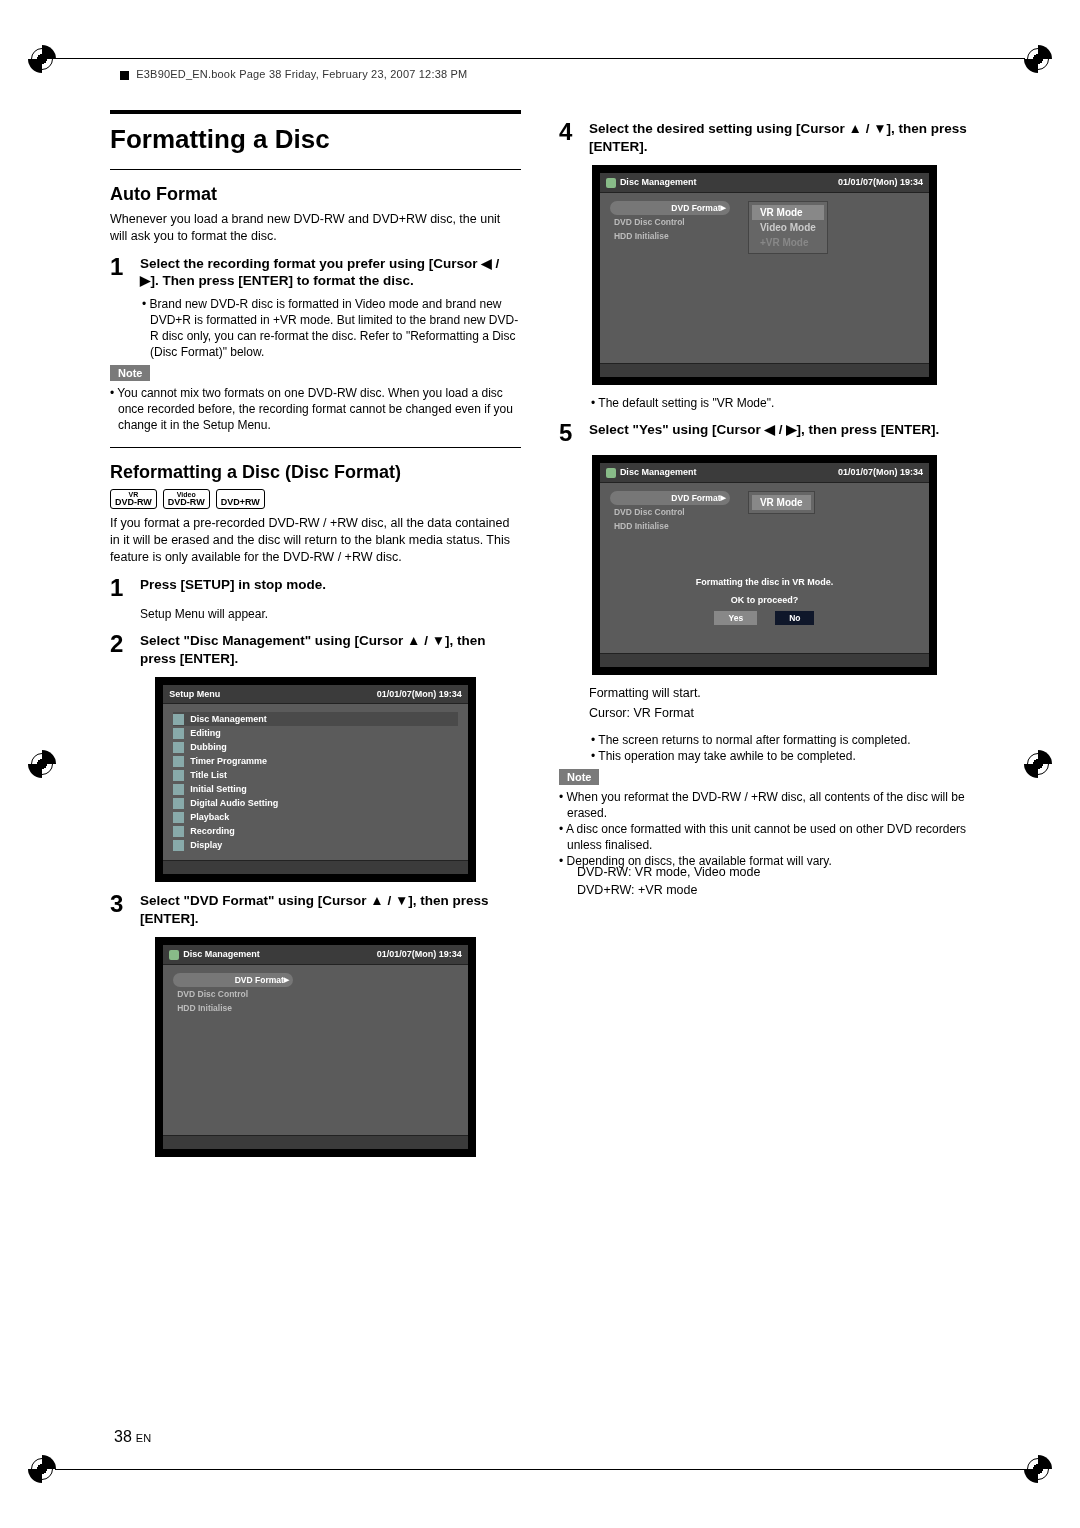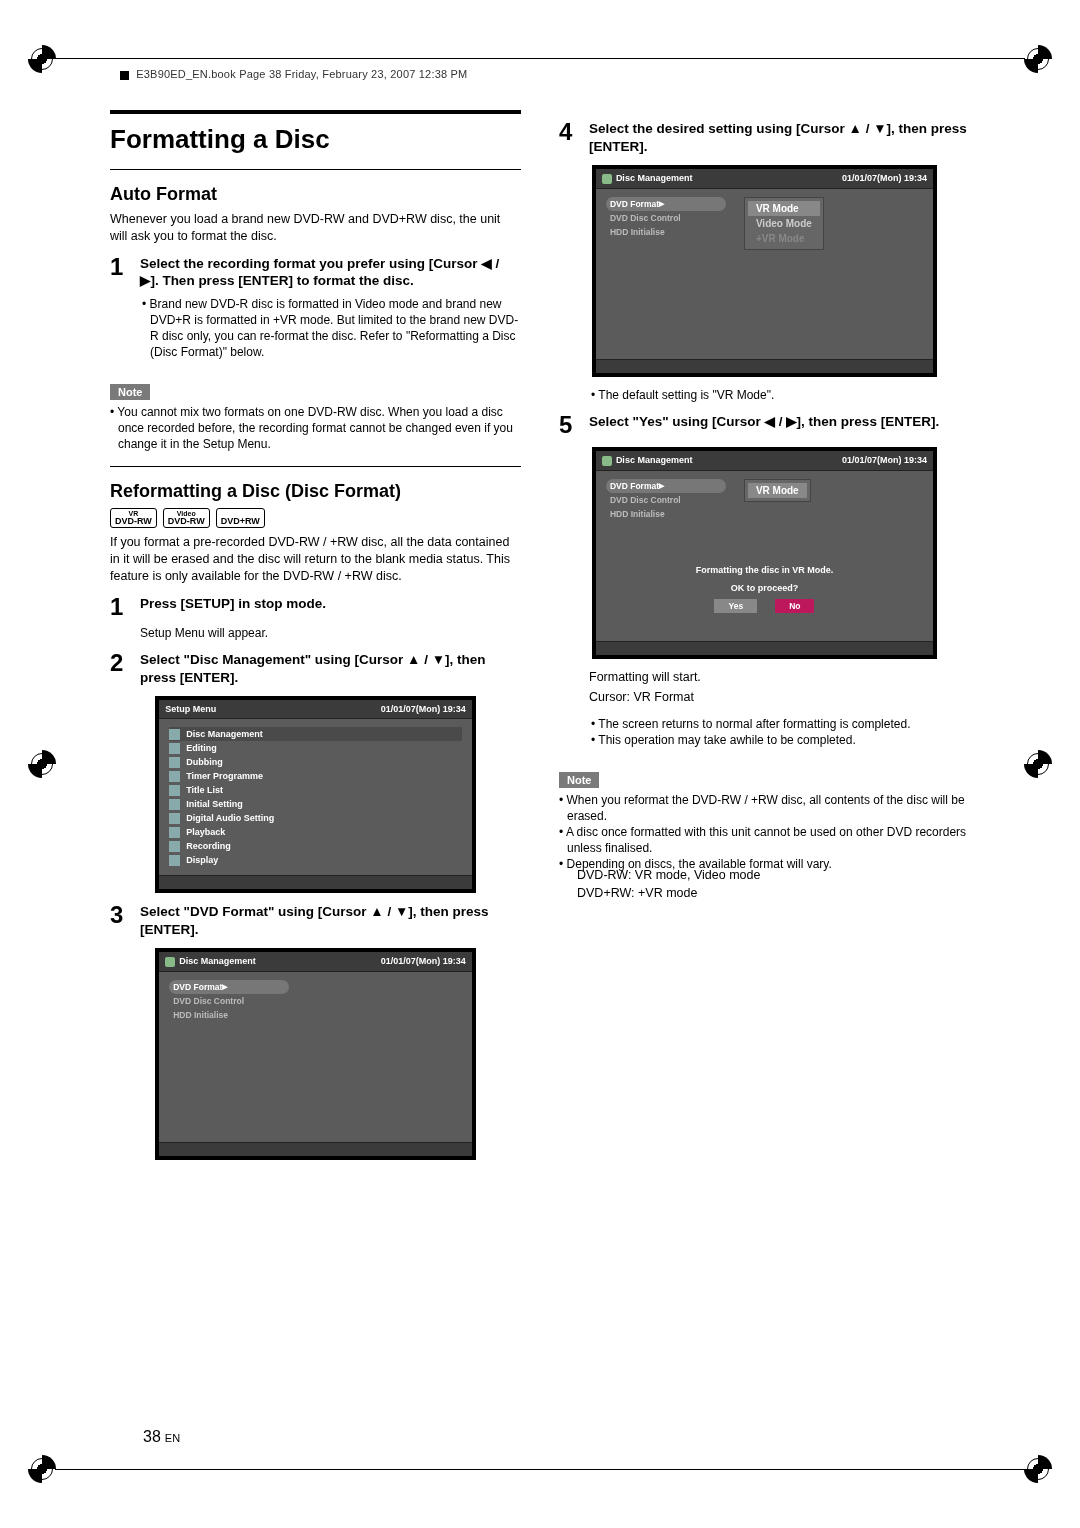--- a/index.html
+++ b/index.html
@@ -40,58 +40,58 @@
   h1.title{font-size:26px;font-weight:bold;margin-bottom:14px;}
   .hr-thin{border:none;border-top:1px solid #000;margin:10px 0 14px;}
   h2.sub{font-size:18px;font-weight:bold;margin-bottom:6px;}
   p.body{font-size:12.5px;line-height:1.35;margin-bottom:10px;}
   .step{display:flex;gap:8px;margin:10px 0 6px;}
   .step-num{font-size:24px;font-weight:bold;line-height:1;min-width:22px;}
   .step-text{font-size:13.5px;font-weight:bold;line-height:1.3;}
   .step-sub-body{font-size:12px;line-height:1.35;margin-left:30px;margin-top:4px;}
   .bullet-sub{font-size:12px;line-height:1.35;margin-left:40px;text-indent:-8px;}
   .bullet-sub::before{content:"• ";}
-  .note-tag{display:inline-block;background:#7a7a7a;color:#fff;font-size:11px;font-weight:bold;padding:2px 8px;margin:23px 0 4px;}
+  .note-tag{display:inline-block;background:#7a7a7a;color:#fff;font-size:11px;font-weight:bold;padding:2px 8px;margin:4px 0 4px;}
   .note-body{font-size:12px;line-height:1.35;margin-left:8px;text-indent:-8px;}
   .note-body::before{content:"• ";}
   .disc-badges{display:flex;gap:6px;margin:6px 0;align-items:center;}
   .badge{border:1.5px solid #000;border-radius:3px;font-size:9px;font-weight:bold;padding:1px 4px;display:flex;flex-direction:column;align-items:center;line-height:1;}
   .badge .top{font-size:7px;}
   .screenshot{
     background:#5b5b5b;
-    border:4px solid #000000;
+    border:8px solid #000000;
     width:84%;
     margin:10px auto 10px;
     padding:0;
     font-size:9px;
     color:#ddd;
   }
   .screenshot.narrow{width:78%;}
   .ss-header{background:#3b3b3b;padding:4px 6px;display:flex;justify-content:space-between;align-items:center;border-bottom:1px solid #222;font-weight:bold;color:#fff;}
   .ss-header .ico{display:inline-block;width:10px;height:10px;background:#8b8;border-radius:2px;margin-right:4px;vertical-align:middle;}
   .ss-body{min-height:150px;padding:8px 10px;position:relative;}
   .ss-body.tall{min-height:170px;}
   .ss-footer{height:14px;background:#3b3b3b;border-top:1px solid #222;}
   .menu-item{display:flex;align-items:center;gap:6px;padding:1.5px 0;font-weight:bold;color:#fff;font-size:9px;}
   .menu-item.sel{background:#4a4a4a;}
   .menu-item .mi-ico{width:11px;height:11px;background:#8aa;display:inline-block;}
   .side-list{display:inline-block;vertical-align:top;width:120px;}
   .side-list .li{padding:2px 4px;color:#bbb;font-weight:bold;font-size:8.5px;}
-  .side-list .li.sel{background:#777;color:#fff;display:flex;justify-content:flex-start;align-items:center;border-radius:7px;}
+  .side-list .li.sel{background:#777;color:#fff;display:flex;justify-content:flex-end;align-items:center;border-radius:7px;}
   .side-list .li.sel::after{content:"▶";font-size:7px;}
   .popup{position:absolute;background:#666;border:1px solid #444;padding:3px;left:148px;top:8px;}
   .popup .opt{padding:2px 8px;color:#ccc;font-size:10px;font-weight:bold;}
   .popup .opt.sel{background:#888;color:#fff;}
   .popup .opt.dim{color:#888;}
   .confirm-text{color:#fff;font-weight:bold;text-align:center;font-size:9px;margin-top:8px;}
   .confirm-btns{display:flex;gap:18px;justify-content:center;margin-top:6px;}
-  .confirm-btns .btn{background:#be185d;color:#fff;font-size:8.5px;font-weight:bold;padding:2px 14px;}
+  .confirm-btns .btn{background:#0f172a;color:#fff;font-size:8.5px;font-weight:bold;padding:2px 14px;}
   .confirm-btns .btn.sel{background:#888;}
   .indent{margin-left:30px;}
-  .page-num{position:absolute;bottom:-28px;left:33px;font-size:16px;}
+  .page-num{position:absolute;bottom:-28px;left:4px;font-size:16px;}
   .page-num .en{font-size:11px;margin-left:4px;}
 </style>
 </head>
 <body>
 
 <div class="crop-mark cm-tl"></div>
 <div class="crop-mark cm-tr"></div>
 <div class="crop-mark cm-bl"></div>
 <div class="crop-mark cm-br"></div>
 <div class="crop-mark cm-l"></div>

